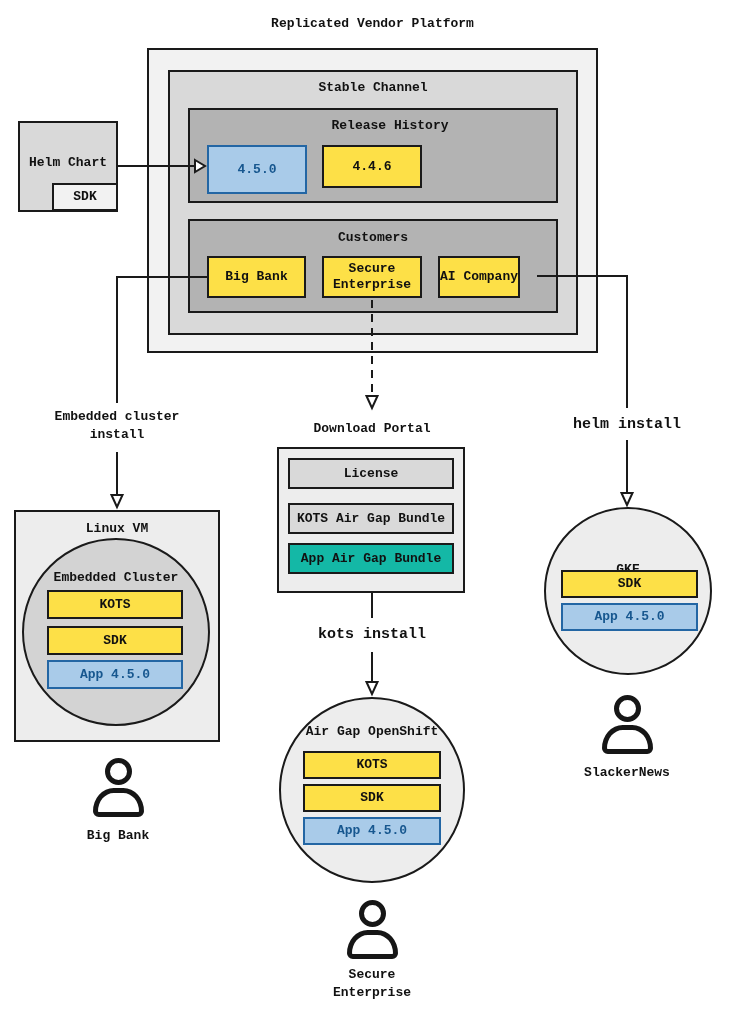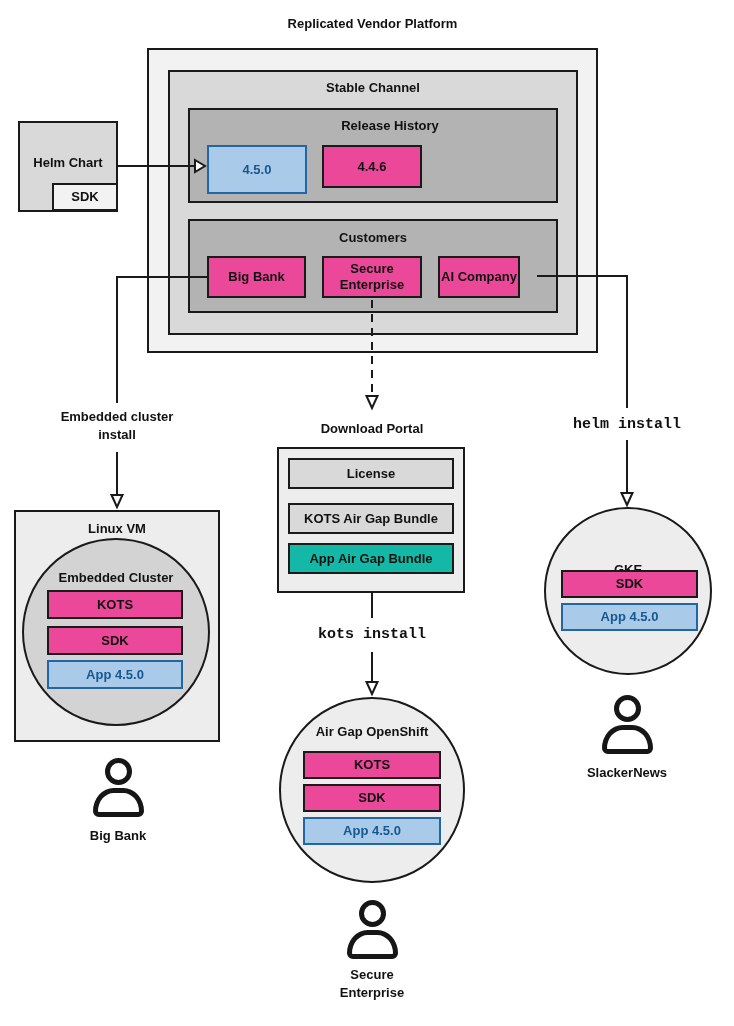--- a/index.html
+++ b/index.html
@@ -1,23 +1,23 @@
 <!DOCTYPE html>
 <html style="--hl-fill: #a9cbe9; --hl-border: #2366a4; --hl-text: #17578f;"><head>
 <meta charset="utf-8">
 <style>
   html,body{margin:0;padding:0;background:#fff;}
   body{width:734px;height:1026px;position:relative;overflow:hidden;
        font-family:"Liberation Sans",sans-serif;color:#111;}
-  .abs{position:absolute;box-sizing:border-box;}
+  .abs{position:absolute;box-sizing:border-box;font-family:Liberation Mono, monospace;}
   .box{border:2px solid #1a1a1a;}
   .lbl{font-weight:bold;font-size:13px;text-align:center;line-height:1.3;}
   .cell{display:flex;align-items:center;justify-content:center;
         font-weight:bold;font-size:13px;text-align:center;line-height:1.2;
-        background:#ec4899;}
+        background:#fde047;}
   .hl{background:var(--hl-fill,#a9cbe9)!important;
       border-color:var(--hl-border,#2366a4)!important;
       color:var(--hl-text,#17578f)!important;}
   .mono{font-family:"Liberation Mono","DejaVu Sans Mono",monospace;
         font-weight:bold;font-size:15px;text-align:center;}
   .circle{border:2px solid #1a1a1a;border-radius:50%;}
   .person{width:56px;height:62px;}
   .person .head{width:27px;height:27px;border:5px solid #161616;
                 border-radius:50%;margin:0 auto;background:#fff;box-sizing:border-box;}
   .person .torso{width:51px;height:29px;border:5px solid #161616;margin:3px auto 0;

